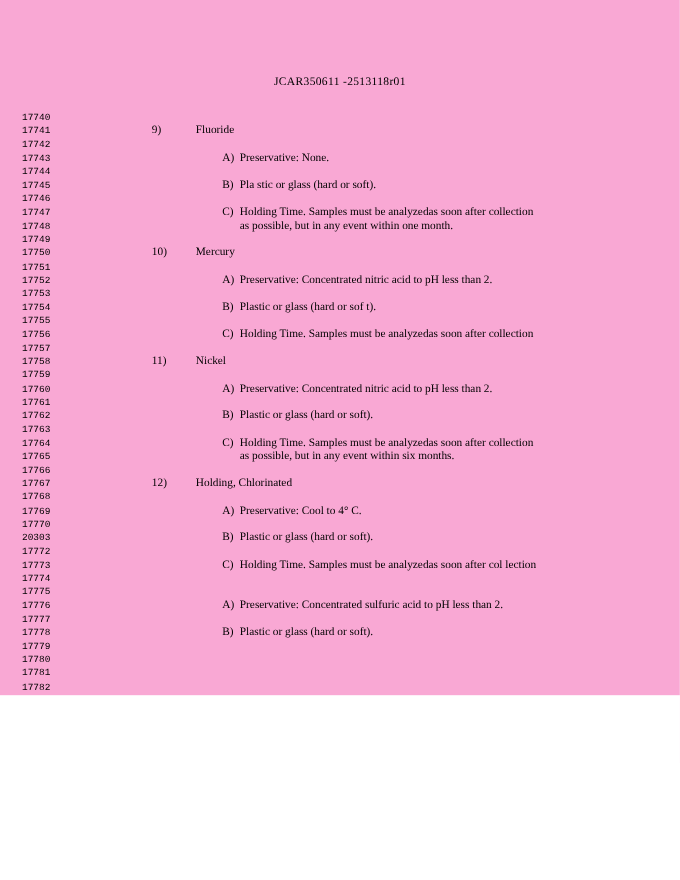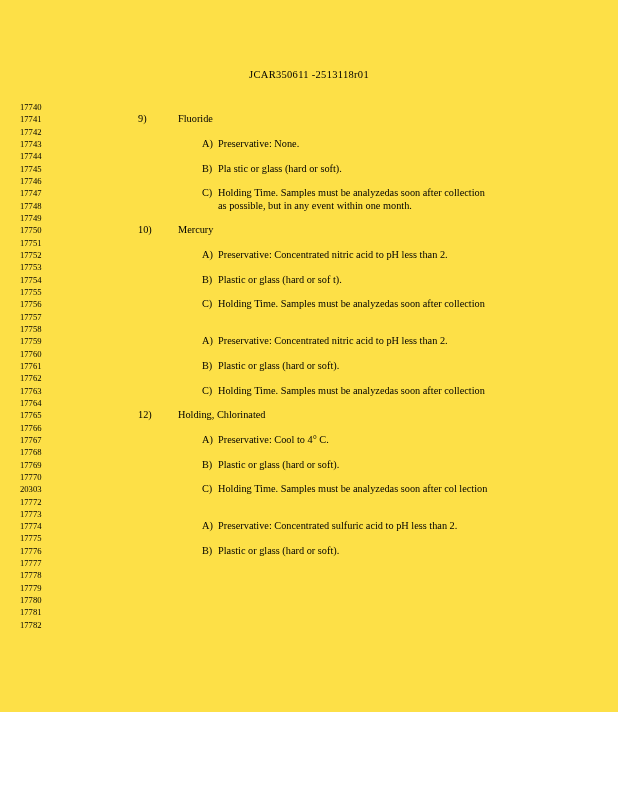--- a/index.html
+++ b/index.html
@@ -11,22 +11,22 @@
     width: 618px;
     height: 800px;
     position: relative;
     font-family: "Liberation Serif", serif;
     color: #000000;
     overflow: hidden;
   }
   .page {
     position: relative;
     width: 618px;
-    height: 712px;
-    background: #fde047;
+    height: 632px;
+    background: #f9a8d4;
   }
   .header-id {
     position: absolute;
     top: 69px;
     left: 0;
     width: 618px;
     text-align: center;
     font-size: 10.5px;
     letter-spacing: 0.3px;
   }
@@ -35,20 +35,21 @@
     top: 101px;
     left: 20px;
     width: 40px;
     font-size: 8.6px;
     line-height: 12.33px;
     font-family: "Liberation Serif", serif;
     letter-spacing: 0px;
   }
   .linenumbers div {
     height: 12.33px;
+    font-family: Liberation Mono, monospace;
   }
   .body-text {
     position: absolute;
     top: 101px;
     left: 60px;
     width: 558px;
     font-size: 10.3px;
     line-height: 12.33px;
   }
   .row {
@@ -168,34 +169,41 @@
       <div class="row">
         <span class="letter-col">B)</span>
         <span class="lvl2-text">Plastic   or glass  (hard  or sof t).</span>
       </div>
       <div class="row"></div>
       <div class="row">
         <span class="letter-col">C)</span>
         <span class="lvl2-text">Holding  Time.   Samples  must be analyzedas   soon after collection</span>
       </div>
       <div class="row"></div>
+      <div class="row">
+        <span class="num-col">11)</span>
+        <span class="lvl1-text">Nickel</span>
+      </div>
       <div class="row"></div>
       <div class="row">
         <span class="letter-col">A)</span>
         <span class="lvl2-text">Preservative:     Concentrated    nitric  acid  to pH  less  than  2.</span>
       </div>
       <div class="row"></div>
       <div class="row">
         <span class="letter-col">B)</span>
         <span class="lvl2-text">Plastic   or glass  (hard  or soft).</span>
       </div>
       <div class="row"></div>
       <div class="row">
         <span class="letter-col">C)</span>
         <span class="lvl2-text">Holding   Time.   Samples   must  be analyzedas    soon  after  collection</span>
+      </div>
+      <div class="row">
+        <span class="cont-text">as possible,  but in any event  within  six months.</span>
       </div>
       <div class="row"></div>
       <div class="row">
         <span class="num-col">12)</span>
         <span class="lvl1-text">Holding,   Chlorinated</span>
       </div>
       <div class="row"></div>
       <div class="row">
         <span class="letter-col">A)</span>
         <span class="lvl2-text">Preservative:        Cool  to 4° C.</span>

